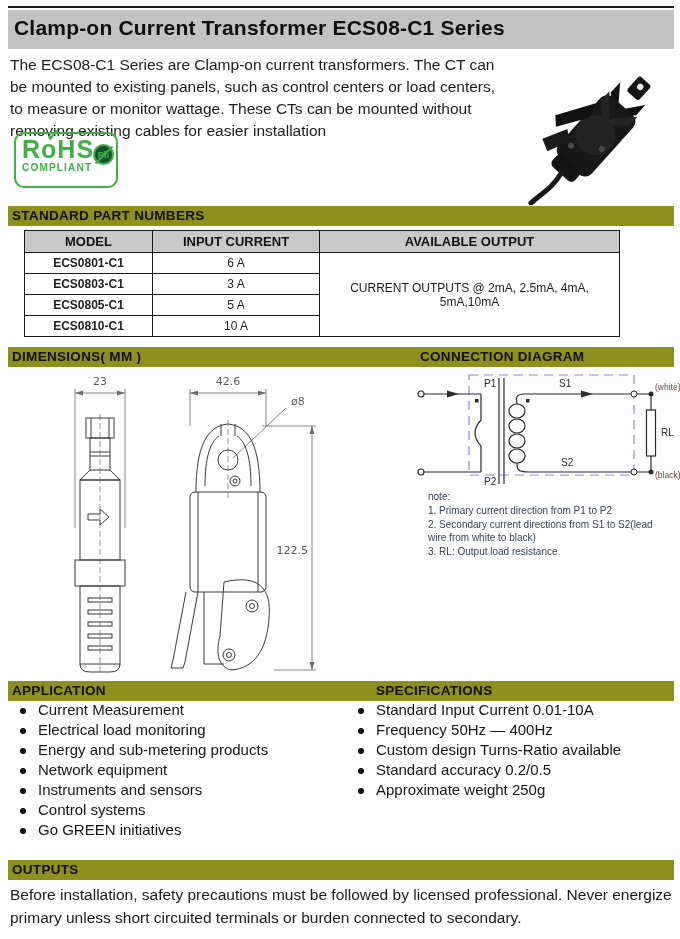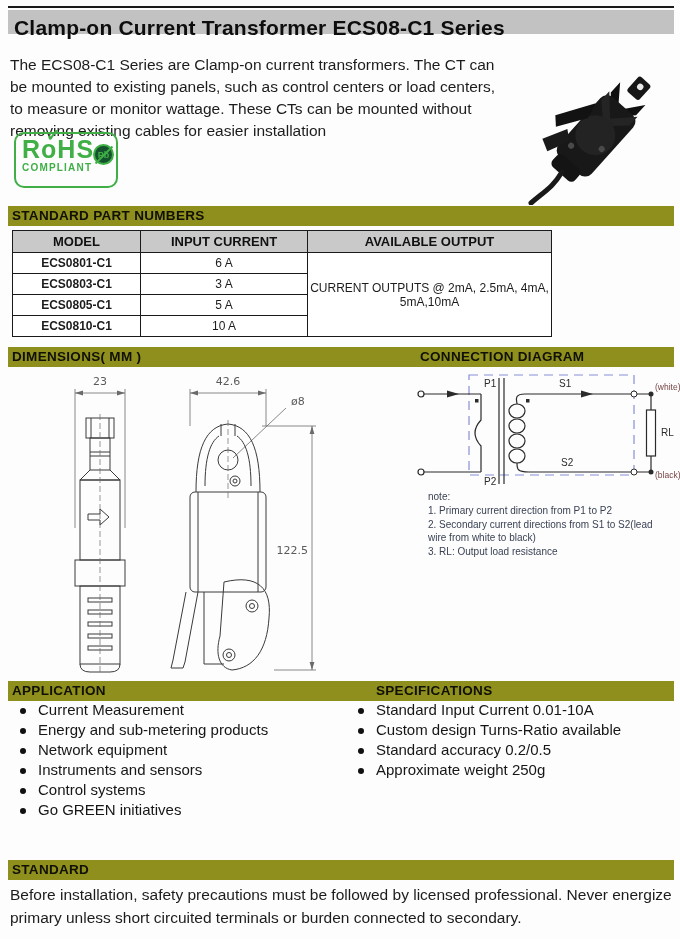--- a/index.html
+++ b/index.html
@@ -1,21 +1,21 @@
 <!DOCTYPE html>
 <html><head>
 <meta charset="utf-8">
 <style>
   * { margin:0; padding:0; box-sizing:border-box; }
   html,body { background:#ffffff; }
   body { font-family:"Liberation Sans", sans-serif; color:#1c1c1c; }
   .page { position:relative; width:680px; height:939px; background:#fdfdfd; overflow:hidden; }
 
   .topline { position:absolute; left:8px; right:6px; top:6px; height:2px; background:#1a1a1a; }
-  .titlebar { position:absolute; left:8px; right:6px; top:10px; height:24px; background:#c2c2c2; }
+  .titlebar { position:absolute; left:8px; right:6px; top:10px; height:39px; background:#c2c2c2; }
   .titlebar .t { font-size:21px; font-weight:bold; color:#0d0d0d; padding:6px 0 0 6px; letter-spacing:0.2px; }
 
   .intro { position:absolute; left:10px; top:54px; width:502px; font-size:15.5px; line-height:22px; color:#1c1c1c; }
 
   .photo { position:absolute; left:505px; top:55px; width:172px; height:150px; }
 
   
   .rohs { position:absolute; left:14px; top:132px; width:104px; height:56px;
           border:2px solid #3faf46; border-radius:10px; padding:2px 6px; }
   .rohs .big { font-size:25px; font-weight:bold; color:#3faf46; letter-spacing:1px; line-height:26px; }
@@ -32,21 +32,21 @@
   .bar .lbl { position:absolute; top:2px; font-size:13.5px; font-weight:bold; color:#101005; letter-spacing:0.3px; }
   .bar .lbl.l { left:4px; }
   #bar-parts { top:206px;text-align:center; }
   #bar-dims { top:347px; }
   #bar-dims .lbl.r { left:412px; }
   #bar-app { top:681px; }
   #bar-app .lbl.r { left:368px; }
   #bar-caution { top:860px; }
 
   
-  table.parts { position:absolute; left:12px; top:230px; width:540px; border-collapse:collapse; table-layout:fixed; }
+  table.parts { position:absolute; left:24px; top:230px; width:596px; border-collapse:collapse; table-layout:fixed; }
   table.parts th, table.parts td { border:1.6px solid #1a1a1a; text-align:center; }
   table.parts th { background:#c9c9c9; height:22px; font-size:13px; font-weight:bold; color:#111; }
   table.parts td { height:21px; font-size:12px; background:#fff; }
   td.model { font-weight:bold;margin-top:28px; }
   td.output { font-size:12.5px; }
 
   
   .dims-svg { position:absolute; left:28px; top:368px; }
   .conn-svg { position:absolute; left:413px; top:370px; }
   .cad-text { font-family:"DejaVu Sans", sans-serif; font-size:11px; fill:#5a5a5a; }
@@ -276,32 +276,34 @@
     <div>3. RL: Output load resistance</div>
   </div>
 
   <div class="bar" id="bar-app">
     <span class="lbl l">APPLICATION</span>
     <span class="lbl r">SPECIFICATIONS</span>
   </div>
 
   <ul class="blist" id="app-list">
     <li>Current Measurement</li>
+    <li>Electrical load monitoring</li>
     <li>Energy and sub-metering products</li>
     <li>Network equipment</li>
     <li>Instruments and sensors</li>
     <li>Control systems</li>
     <li>Go GREEN initiatives</li>
   </ul>
 
   <ul class="blist" id="spec-list">
     <li>Standard Input Current  0.01-10A</li>
+    <li>Frequency 50Hz — 400Hz</li>
     <li>Custom design Turns-Ratio available</li>
     <li>Standard accuracy 0.2/0.5</li>
     <li>Approximate weight 250g</li>
   </ul>
 
   <div class="bar" id="bar-caution">
-    <span class="lbl l">STANDARD</span>
+    <span class="lbl l">OUTPUTS</span>
   </div>
   <div class="caution-text">Before installation, safety precautions must be followed by licensed professional. Never energize primary unless short circuited terminals or burden connected to secondary.</div>
 
 </div>
 
 </body></html>

